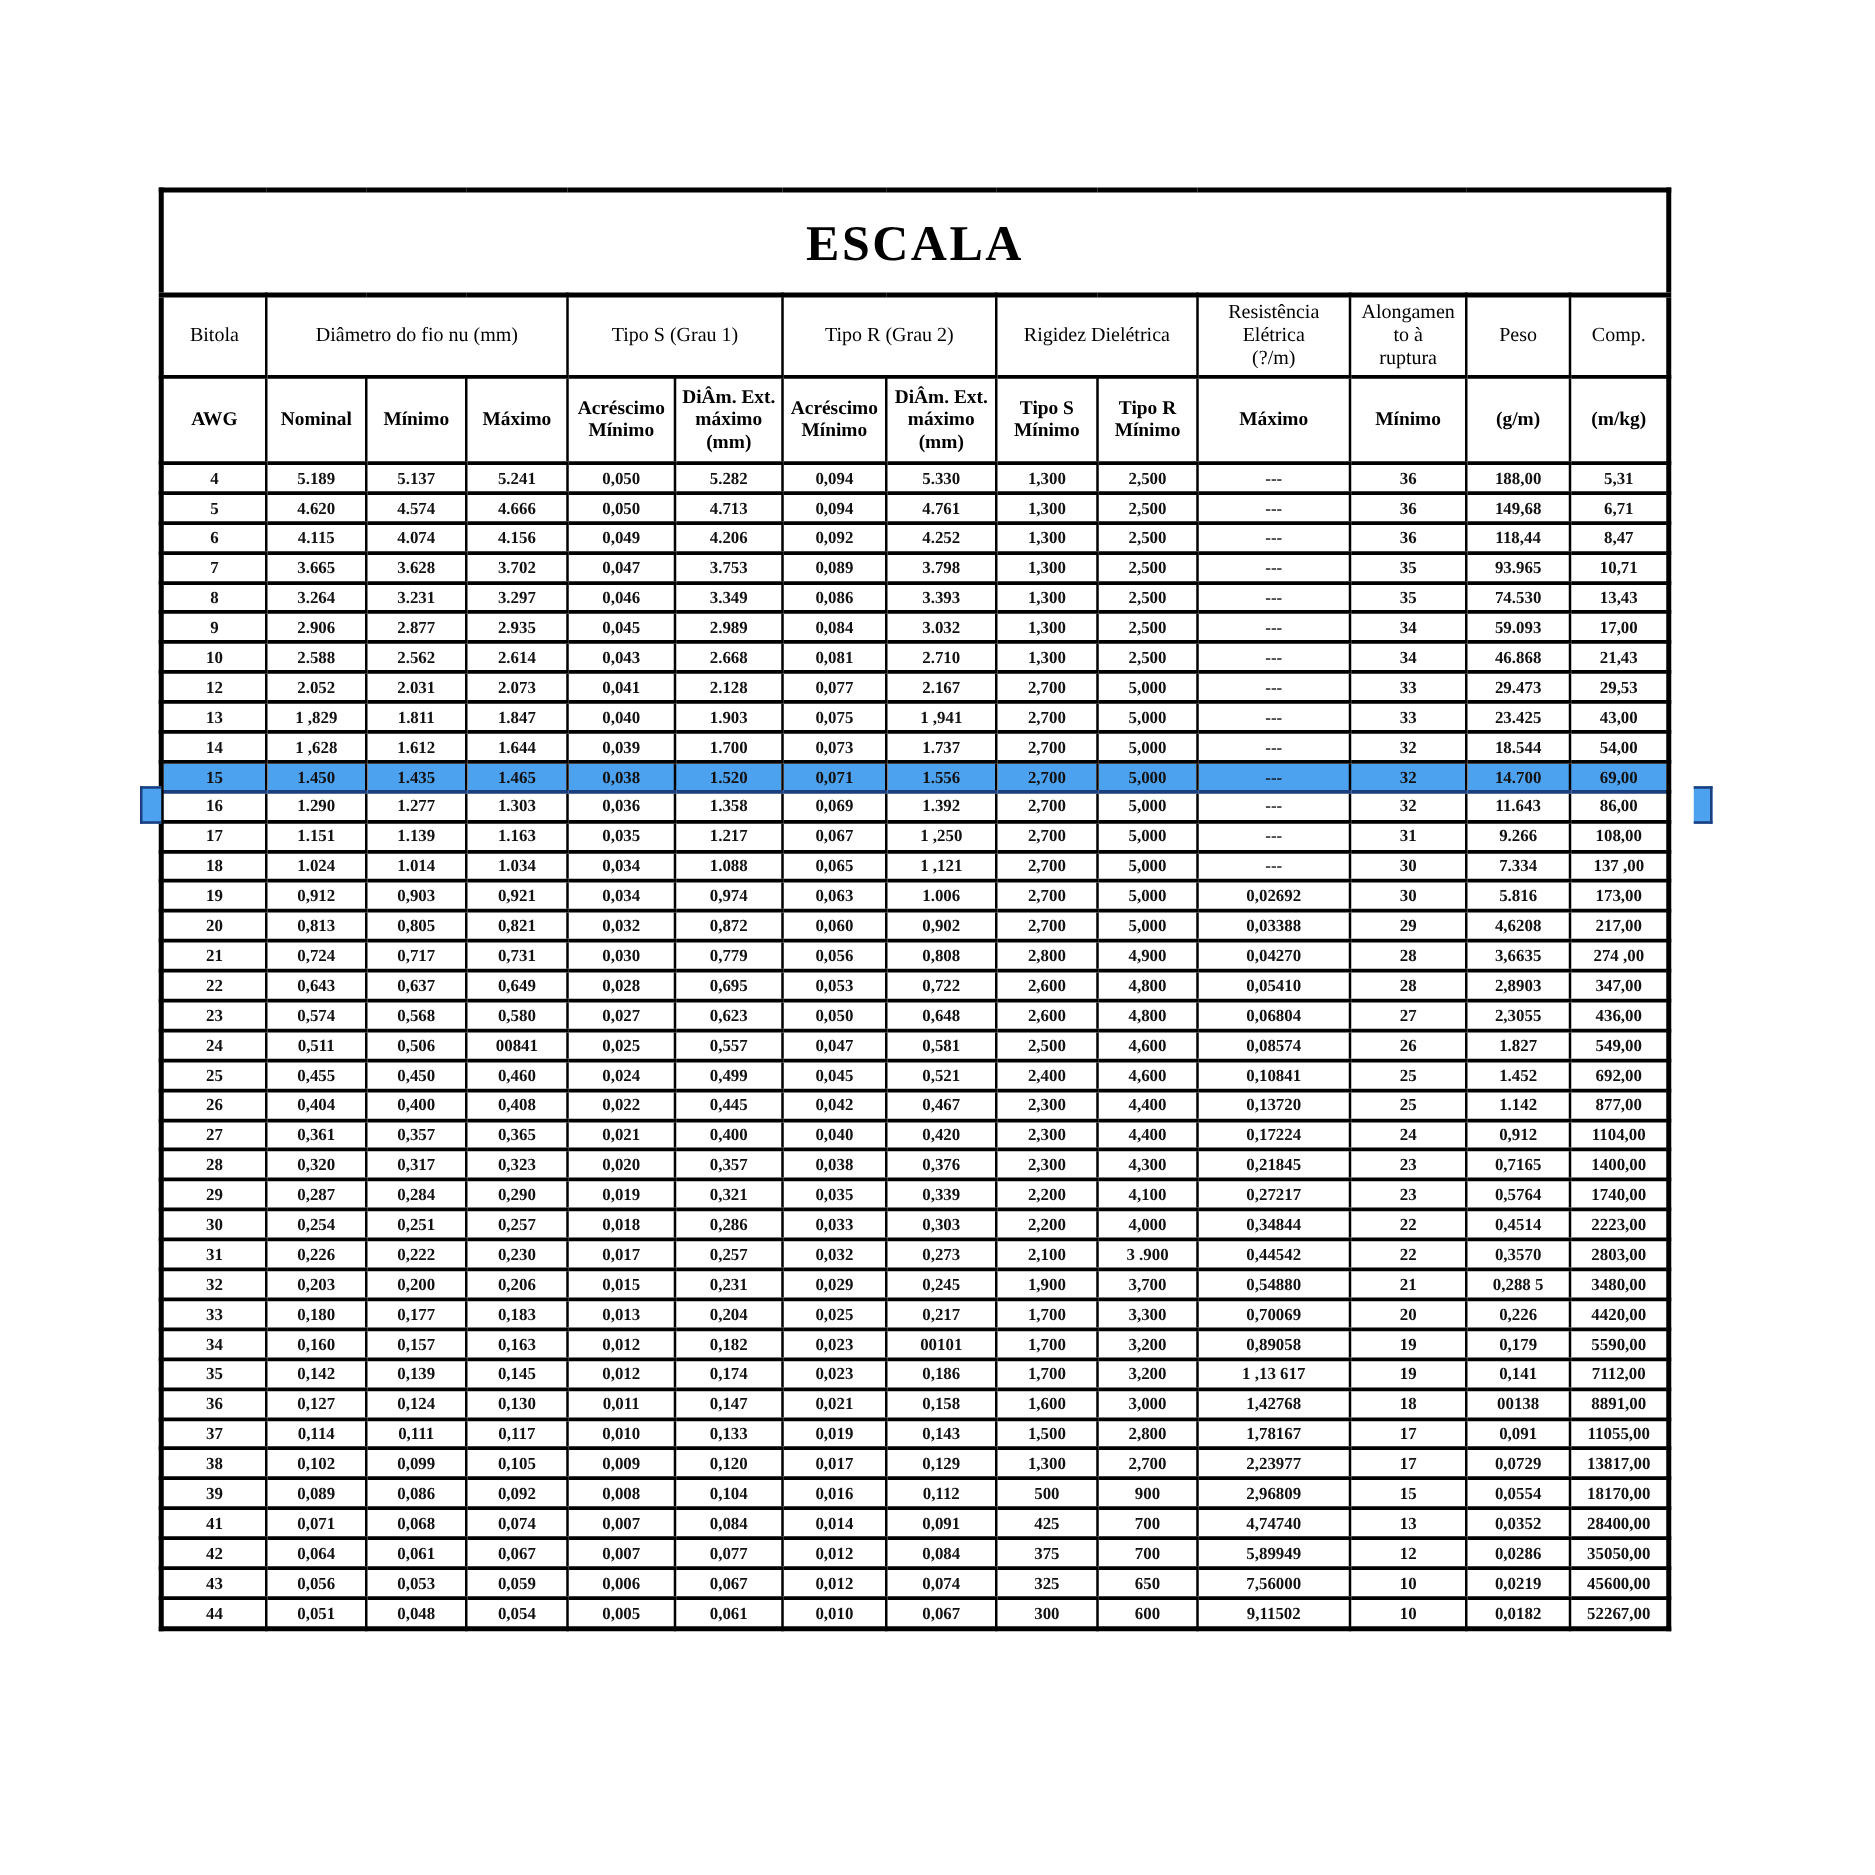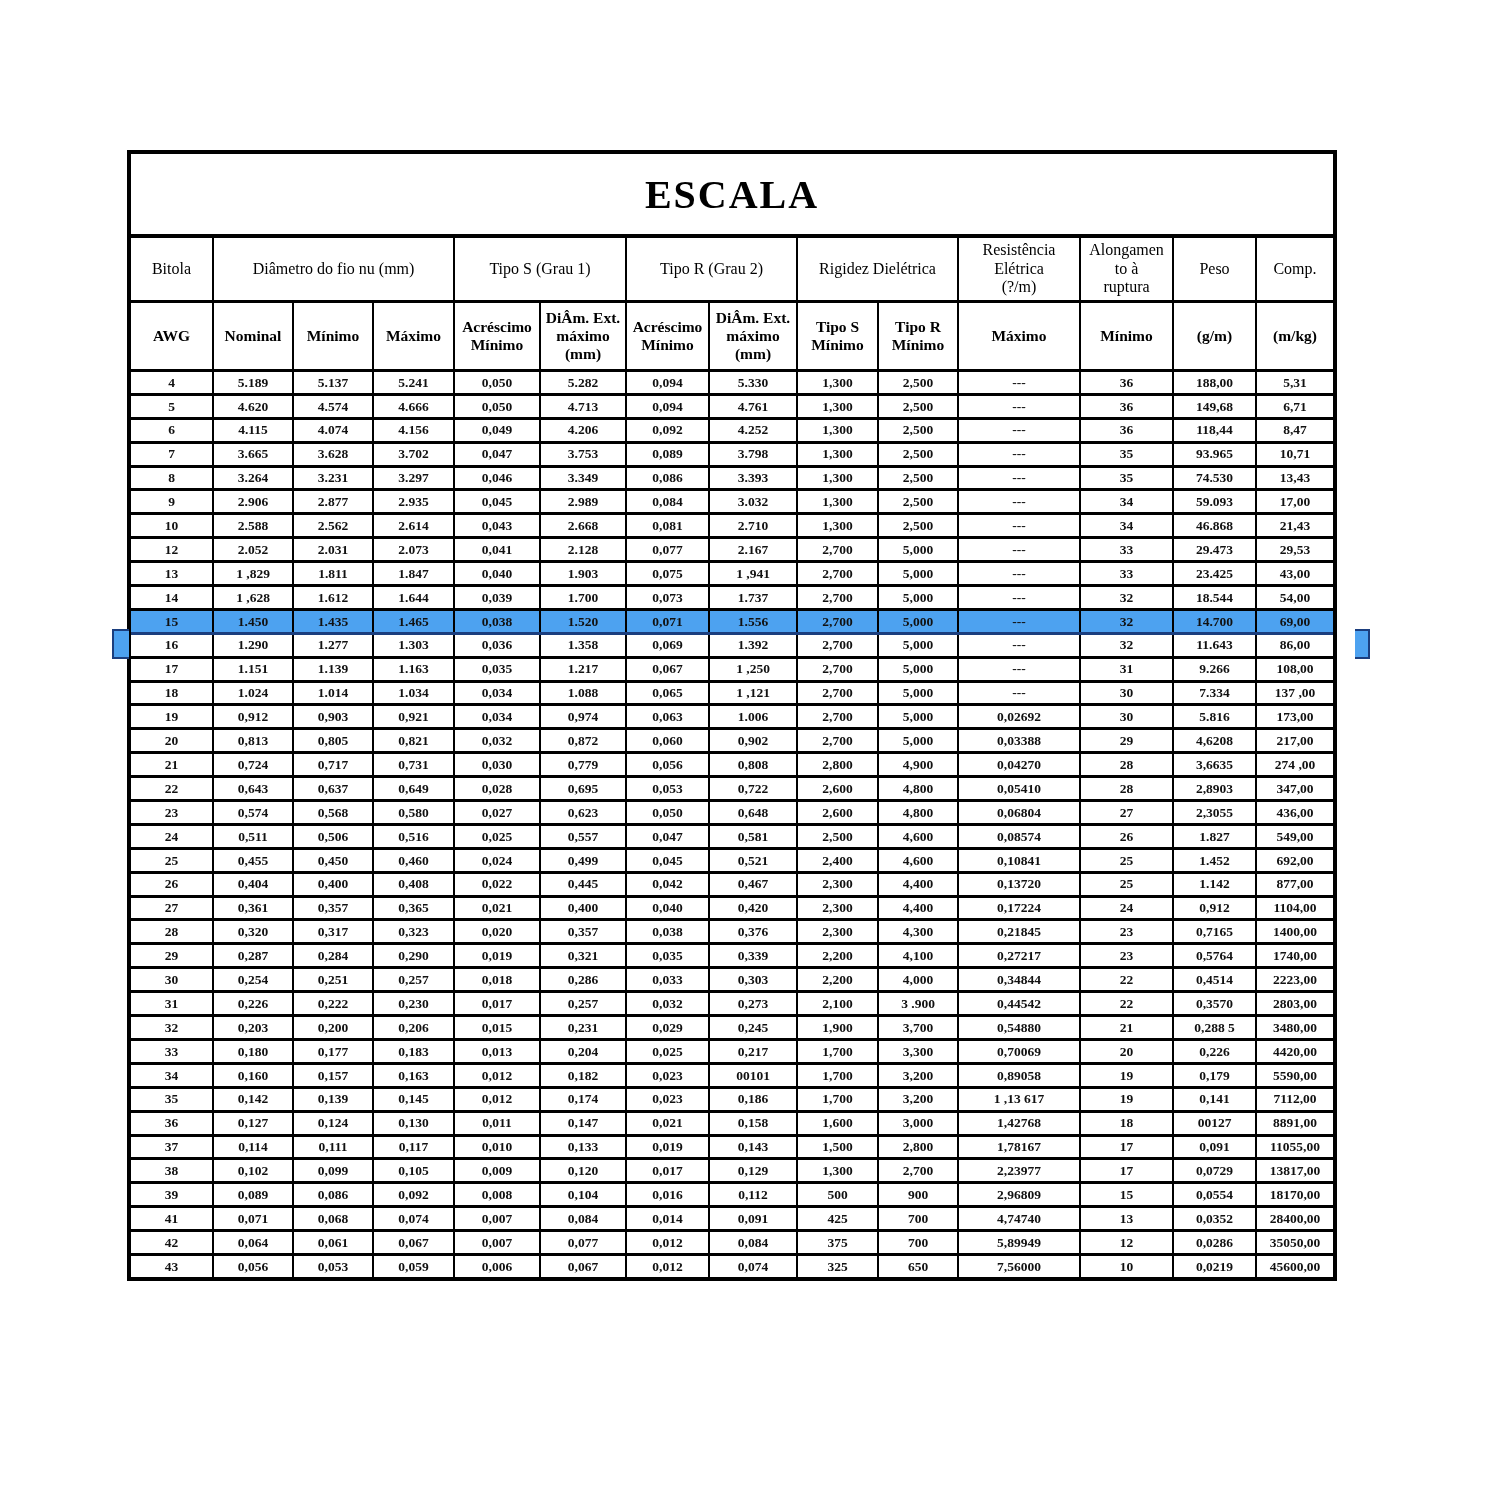--- a/index.html
+++ b/index.html
@@ -439,21 +439,21 @@
           <td>4,800</td>
           <td>0,06804</td>
           <td>27</td>
           <td>2,3055</td>
           <td>436,00</td>
         </tr>
         <tr>
           <td>24</td>
           <td>0,511</td>
           <td>0,506</td>
-          <td>0,516</td>
+          <td>00841</td>
           <td>0,025</td>
           <td>0,557</td>
           <td>0,047</td>
           <td>0,581</td>
           <td>2,500</td>
           <td>4,600</td>
           <td>0,08574</td>
           <td>26</td>
           <td>1.827</td>
           <td>549,00</td>
@@ -640,21 +640,21 @@
           <td>0,124</td>
           <td>0,130</td>
           <td>0,011</td>
           <td>0,147</td>
           <td>0,021</td>
           <td>0,158</td>
           <td>1,600</td>
           <td>3,000</td>
           <td>1,42768</td>
           <td>18</td>
-          <td>00127</td>
+          <td>00138</td>
           <td>8891,00</td>
         </tr>
         <tr>
           <td>37</td>
           <td>0,114</td>
           <td>0,111</td>
           <td>0,117</td>
           <td>0,010</td>
           <td>0,133</td>
           <td>0,019</td>
@@ -739,17 +739,33 @@
           <td>0,067</td>
           <td>0,012</td>
           <td>0,074</td>
           <td>325</td>
           <td>650</td>
           <td>7,56000</td>
           <td>10</td>
           <td>0,0219</td>
           <td>45600,00</td>
         </tr>
+        <tr>
+          <td>44</td>
+          <td>0,051</td>
+          <td>0,048</td>
+          <td>0,054</td>
+          <td>0,005</td>
+          <td>0,061</td>
+          <td>0,010</td>
+          <td>0,067</td>
+          <td>300</td>
+          <td>600</td>
+          <td>9,11502</td>
+          <td>10</td>
+          <td>0,0182</td>
+          <td>52267,00</td>
+        </tr>
       </tbody>
   </table>
 <div class="hl-bar left" style="top: 629px; left: 112px; width: 15px; height: 26px;"></div>
     <div class="hl-bar right" style="top: 629px; left: 1355px; width: 13px; height: 26px;"></div>
   </div>
 
 </body></html>

